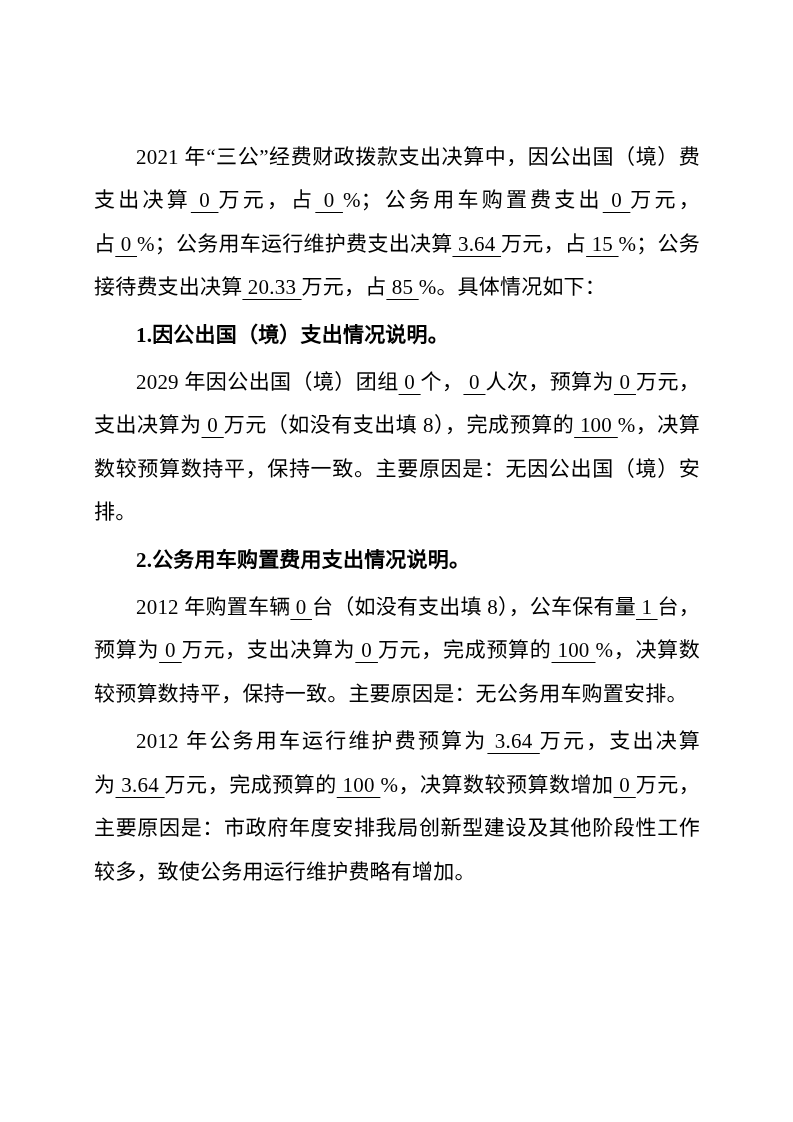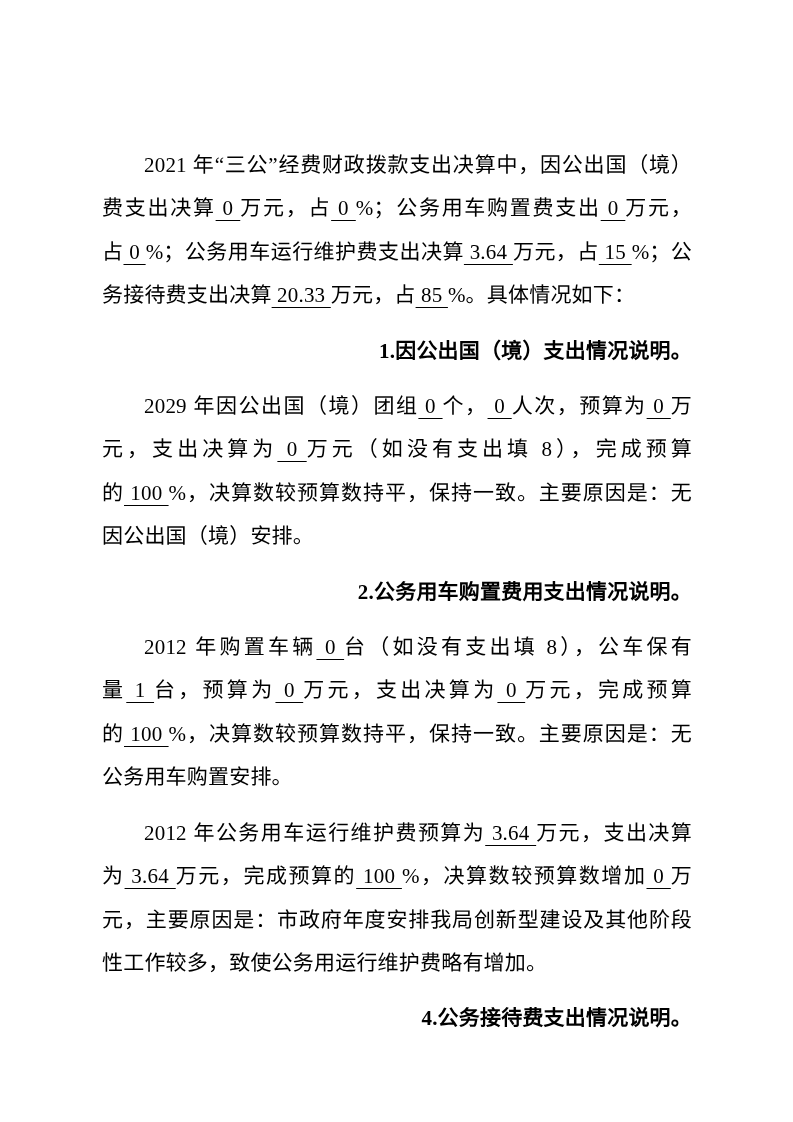--- a/index.html
+++ b/index.html
@@ -21,41 +21,40 @@
     left: 90px;
     top: 132px;
     width: 614px;
     font-family: "Liberation Serif", "DejaVu Serif", serif;
     font-size: 21px;
     line-height: 43.4px;
     text-align: justify;
     letter-spacing: 0.2px;
   }
   p.para {
-    margin: 12px;
+    margin: 4px;
     padding: 0;
     text-indent: 2em;
   }
   p.para.heading {
     font-weight: 700;
-    text-align: right;
+    text-align: left;
   }
   .u {
     text-decoration: underline;
     text-decoration-thickness: 1px;
     text-underline-offset: 5px;
     white-space: nowrap;
   }
 </style>
 </head>
 <body>
 
 <div class="page">
   <div class="content">
       <p class="para"><span>2021 年“三公”经费财政拨款支出决算中，因公出国（境）费支出决算</span><span class="u">&nbsp;0&nbsp;</span><span>万元，占</span><span class="u">&nbsp;0&nbsp;</span><span>%；公务用车购置费支出</span><span class="u">&nbsp;0&nbsp;</span><span>万元，占</span><span class="u">&nbsp;0&nbsp;</span><span>%；公务用车运行维护费支出决算</span><span class="u">&nbsp;3.64&nbsp;</span><span>万元，占</span><span class="u">&nbsp;15&nbsp;</span><span>%；公务接待费支出决算</span><span class="u">&nbsp;20.33&nbsp;</span><span>万元，占</span><span class="u">&nbsp;85&nbsp;</span><span>%。具体情况如下：</span></p>
       <p class="para heading"><span>1.因公出国（境）支出情况说明。</span></p>
       <p class="para"><span>2029 年因公出国（境）团组</span><span class="u">&nbsp;0&nbsp;</span><span>个，</span><span class="u">&nbsp;0&nbsp;</span><span>人次，预算为</span><span class="u">&nbsp;0&nbsp;</span><span>万元，支出决算为</span><span class="u">&nbsp;0&nbsp;</span><span>万元（如没有支出填 8），完成预算的</span><span class="u">&nbsp;100&nbsp;</span><span>%，决算数较预算数持平，保持一致。主要原因是：无因公出国（境）安排。</span></p>
       <p class="para heading"><span>2.公务用车购置费用支出情况说明。</span></p>
       <p class="para"><span>2012 年购置车辆</span><span class="u">&nbsp;0&nbsp;</span><span>台（如没有支出填 8），公车保有量</span><span class="u">&nbsp;1&nbsp;</span><span>台，预算为</span><span class="u">&nbsp;0&nbsp;</span><span>万元，支出决算为</span><span class="u">&nbsp;0&nbsp;</span><span>万元，完成预算的</span><span class="u">&nbsp;100&nbsp;</span><span>%，决算数较预算数持平，保持一致。主要原因是：无公务用车购置安排。</span></p>
       <p class="para"><span>2012 年公务用车运行维护费预算为</span><span class="u">&nbsp;3.64&nbsp;</span><span>万元，支出决算为</span><span class="u">&nbsp;3.64&nbsp;</span><span>万元，完成预算的</span><span class="u">&nbsp;100&nbsp;</span><span>%，决算数较预算数增加</span><span class="u">&nbsp;0&nbsp;</span><span>万元，主要原因是：市政府年度安排我局创新型建设及其他阶段性工作较多，致使公务用运行维护费略有增加。</span></p>
-      <p class="para heading"><span>4.公务接待费支出情况说明。</span></p>
     </div>
 </div>
 
 </body></html>

